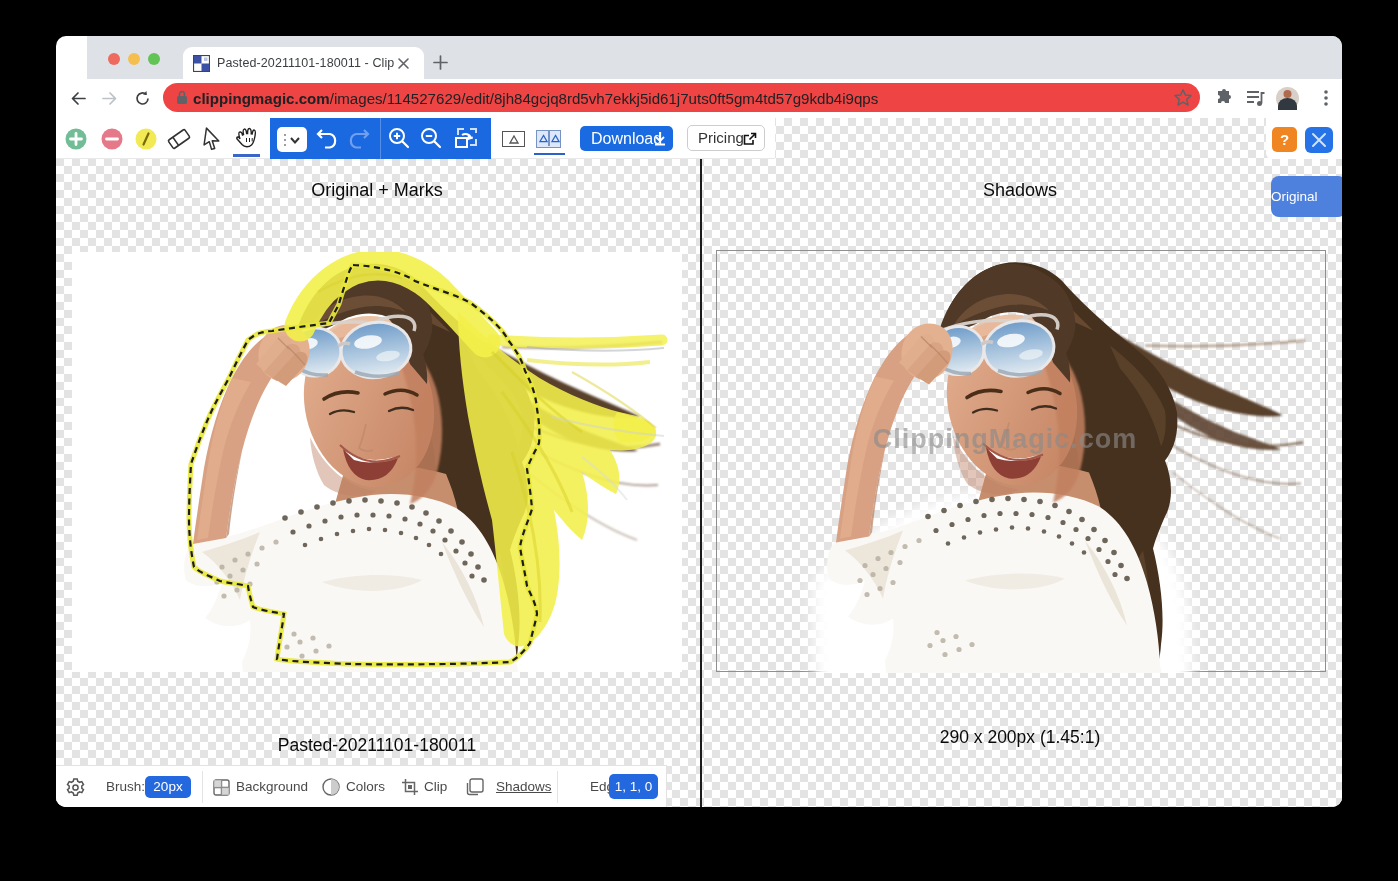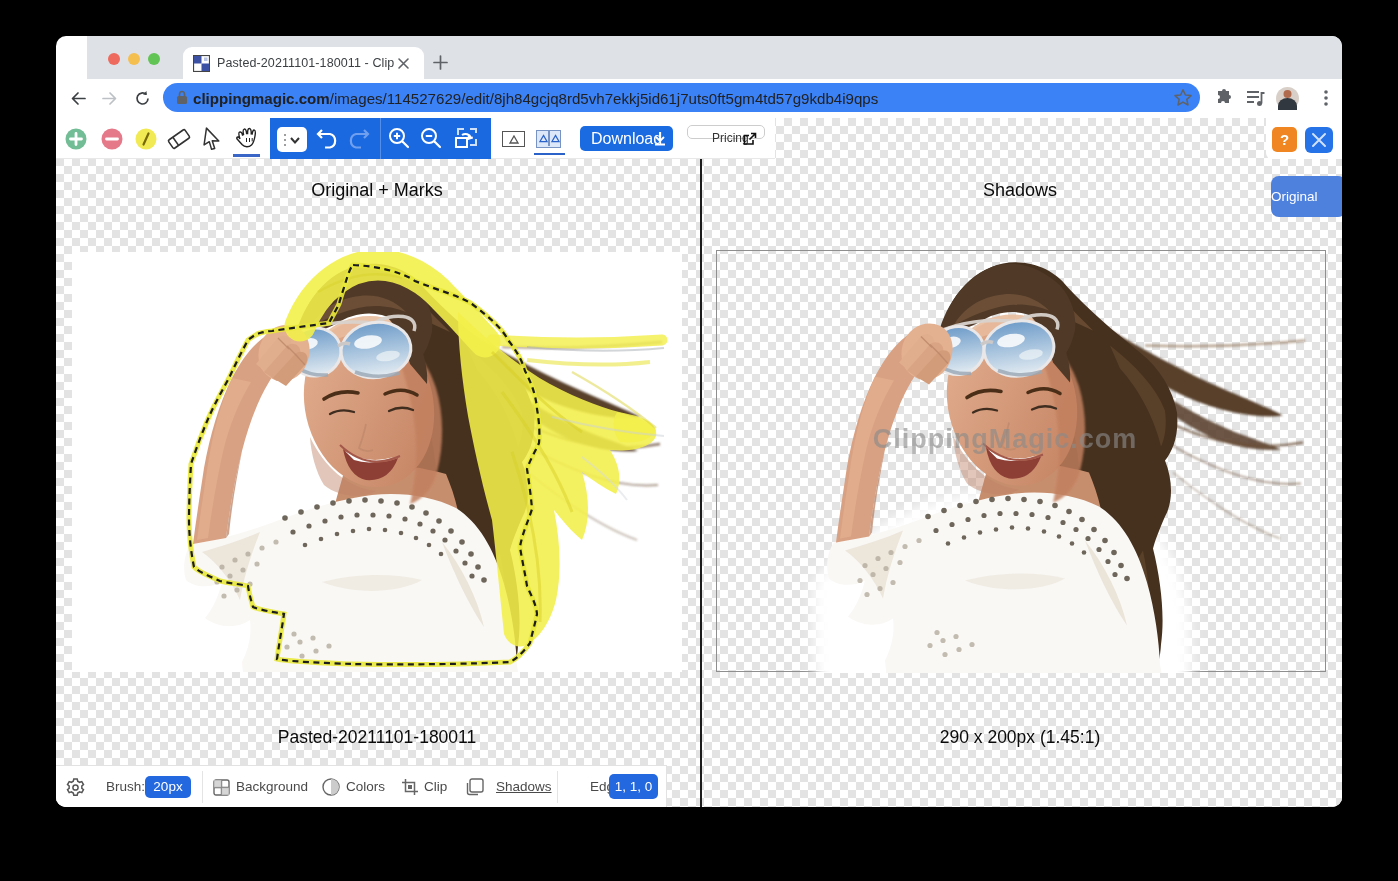--- a/index.html
+++ b/index.html
@@ -3,40 +3,40 @@
 <meta charset="utf-8">
 <style>
 * { margin:0; padding:0; box-sizing:border-box; }
 html,body { width:1398px; height:881px; background:#000; font-family:"Liberation Sans", sans-serif; overflow:hidden; }
 #win { position:absolute; left:56px; top:36px; width:1286px; height:771px; background:#fff; border-radius:10px; overflow:hidden; }
 #titlebar { position:absolute; left:0; top:0; width:100%; height:43px; background:#dee1e6;margin-left:31px; }
 .tl { position:absolute; top:17px; width:12px; height:12px; border-radius:50%; }
 #tab { position:absolute; left:96px; top:11px; width:241px; height:33px; background:#fff; border-radius:9px 9px 0 0; }
 #tabtitle { position:absolute; left:34px; top:9px; width:214px; font-size:12.5px; color:#3c4043; white-space:nowrap; overflow:hidden; letter-spacing:0.1px; -webkit-mask-image:linear-gradient(90deg,#000 82%,transparent 97%); }
 #urlrow { position:absolute; left:0; top:43px; width:100%; height:39px; background:#fff; }
-#pill { position:absolute; left:107px; top:4px; width:1037px; height:29px; background:#3b82f6; border-radius:15px; }
+#pill { position:absolute; left:107px; top:4px; width:1037px; height:29px; background:#ef4444; border-radius:15px; }
 #urltext { position:absolute; left:30px; top:7px; font-size:15.1px; color:#202124; letter-spacing:0; }
 #canvas { position:absolute; left:0; top:82px; width:100%; height:689px;
   background-color:#fff;
   background-image:
     linear-gradient(45deg,#e3e3e3 25%,transparent 25%,transparent 75%,#e3e3e3 75%),
     linear-gradient(45deg,#e3e3e3 25%,transparent 25%,transparent 75%,#e3e3e3 75%);
   background-size:16px 16px;
   background-position:0 0,8px 8px;
 }
 #divider { position:absolute; left:644px; top:0; width:2px; height:689px; background:#1c1c1c; }
 #toolbar { position:absolute; left:0; top:0; width:719px; height:41px; background:#fff; border-bottom:1px solid #e8e8e8; }
 #bluegrp { position:absolute; left:214px; top:0; width:221px; height:41px; background:#1a69e0; }
 #ddbtn { position:absolute; left:7px; top:9px; width:30px; height:25px; background:#fff; border-radius:5px; }
 #sbox { position:absolute; left:446px; top:13px; width:23px; height:16px; border:1.5px solid #555; background:#fff; }
 #dbox { position:absolute; left:480px; top:11.5px; width:25px; height:18px; border:1.5px solid #7793c4; background:#dce8fa; }
 #dunder { position:absolute; left:478px; top:34.5px; width:31px; height:2.5px; background:#2a62c9; }
 #hunder { position:absolute; left:177px; top:36px; width:27px; height:2.5px; background:#3a66c8; }
 #dlbtn { position:absolute; left:524px; top:8px; width:93px; height:25px; background:#1a6be2; border-radius:5px; color:#fff; font-size:16px; text-align:left; line-height:25px; padding-left:11px; }
-#prbtn { position:absolute; left:631px; top:7px; width:78px; height:14px; background:#fff; border:1px solid #cdcdcd; border-radius:5px; color:#333; font-size:12px; line-height:24px; padding-left:24px; }
+#prbtn { position:absolute; left:631px; top:7px; width:78px; height:26px; background:#fff; border:1px solid #cdcdcd; border-radius:5px; color:#333; font-size:15px; line-height:24px; padding-left:10px; }
 #helpgrp { position:absolute; left:1210px; top:0; width:76px; height:41px; background:#fff; border-radius:0 0 0 6px; }
 #qbtn { position:absolute; left:6px; top:9px; width:25px; height:25px; background:#ef8621; border-radius:5px; color:#fff; font-weight:bold; font-size:15px; text-align:center; line-height:25px; }
 #xbtn { position:absolute; left:39px; top:9px; width:28px; height:26px; background:#2673e8; border-radius:6px; }
 #origbtn { position:absolute; left:1215px; top:58px; width:75px; height:41px; background:#4e80dd; border-radius:8px; color:#fff; font-size:13.5px; text-align:left; line-height:41px; }
 .heading { position:absolute; top:62px; font-size:18px; color:#0a0a0a; }
 .caption { position:absolute; top:609px; font-size:17.5px; color:#0a0a0a; }
 #leftphoto { position:absolute; left:16px; top:134px; width:610px; height:420px; }
 #rightbox { position:absolute; left:660px; top:132px; width:610px; height:422px; box-sizing:border-box; border:1px solid #8f8f8f; }
 #botbar { position:absolute; left:0; top:647px; width:611px; height:42px; background:#fff; border-top:1px solid #e2e2e2; border-right:1px solid #e2e2e2; }
 .bsep { position:absolute; top:5px; width:1px; height:32px; background:#e4e4e4; }
@@ -210,21 +210,21 @@
       <div id="qbtn">?</div>
       <div id="xbtn">
         <svg class="icon" style="left:6px;top:5px;" width="16" height="16" viewBox="0 0 16 16">
           <path d="M2,2 L14,14 M14,2 L2,14" stroke="#cfe2ff" stroke-width="2" stroke-linecap="round"></path>
         </svg>
       </div>
     </div>
     <div id="origbtn">Original</div>
     <div class="heading" style="left:321px;transform:translateX(-50%);">Original + Marks</div>
     <div class="heading" style="left:964px;transform:translateX(-50%);">Shadows</div>
-    <div class="caption" style="left:321px;transform:translateX(-50%);">Pasted-20211101-180011</div>
+    <div class="caption" style="left:321px;transform:translateX(-50%);margin-top:8px;">Pasted-20211101-180011</div>
     <div class="caption" style="left:964px;transform:translateX(-50%);">290 x 200px (1.45:1)</div>
     <svg id="leftphoto" viewBox="0 0 610 420">
       <rect x="0" y="0" width="610" height="420" fill="#fff"></rect>
       <use href="#figure"></use>
       <use href="#marks"></use>
       <use href="#ants"></use>
     </svg>
     <div id="rightbox">
       <svg style="position:absolute;left:0;top:0;" width="609" height="422" viewBox="0 0 609 421">
         <g filter="url(#blurwhite)">

